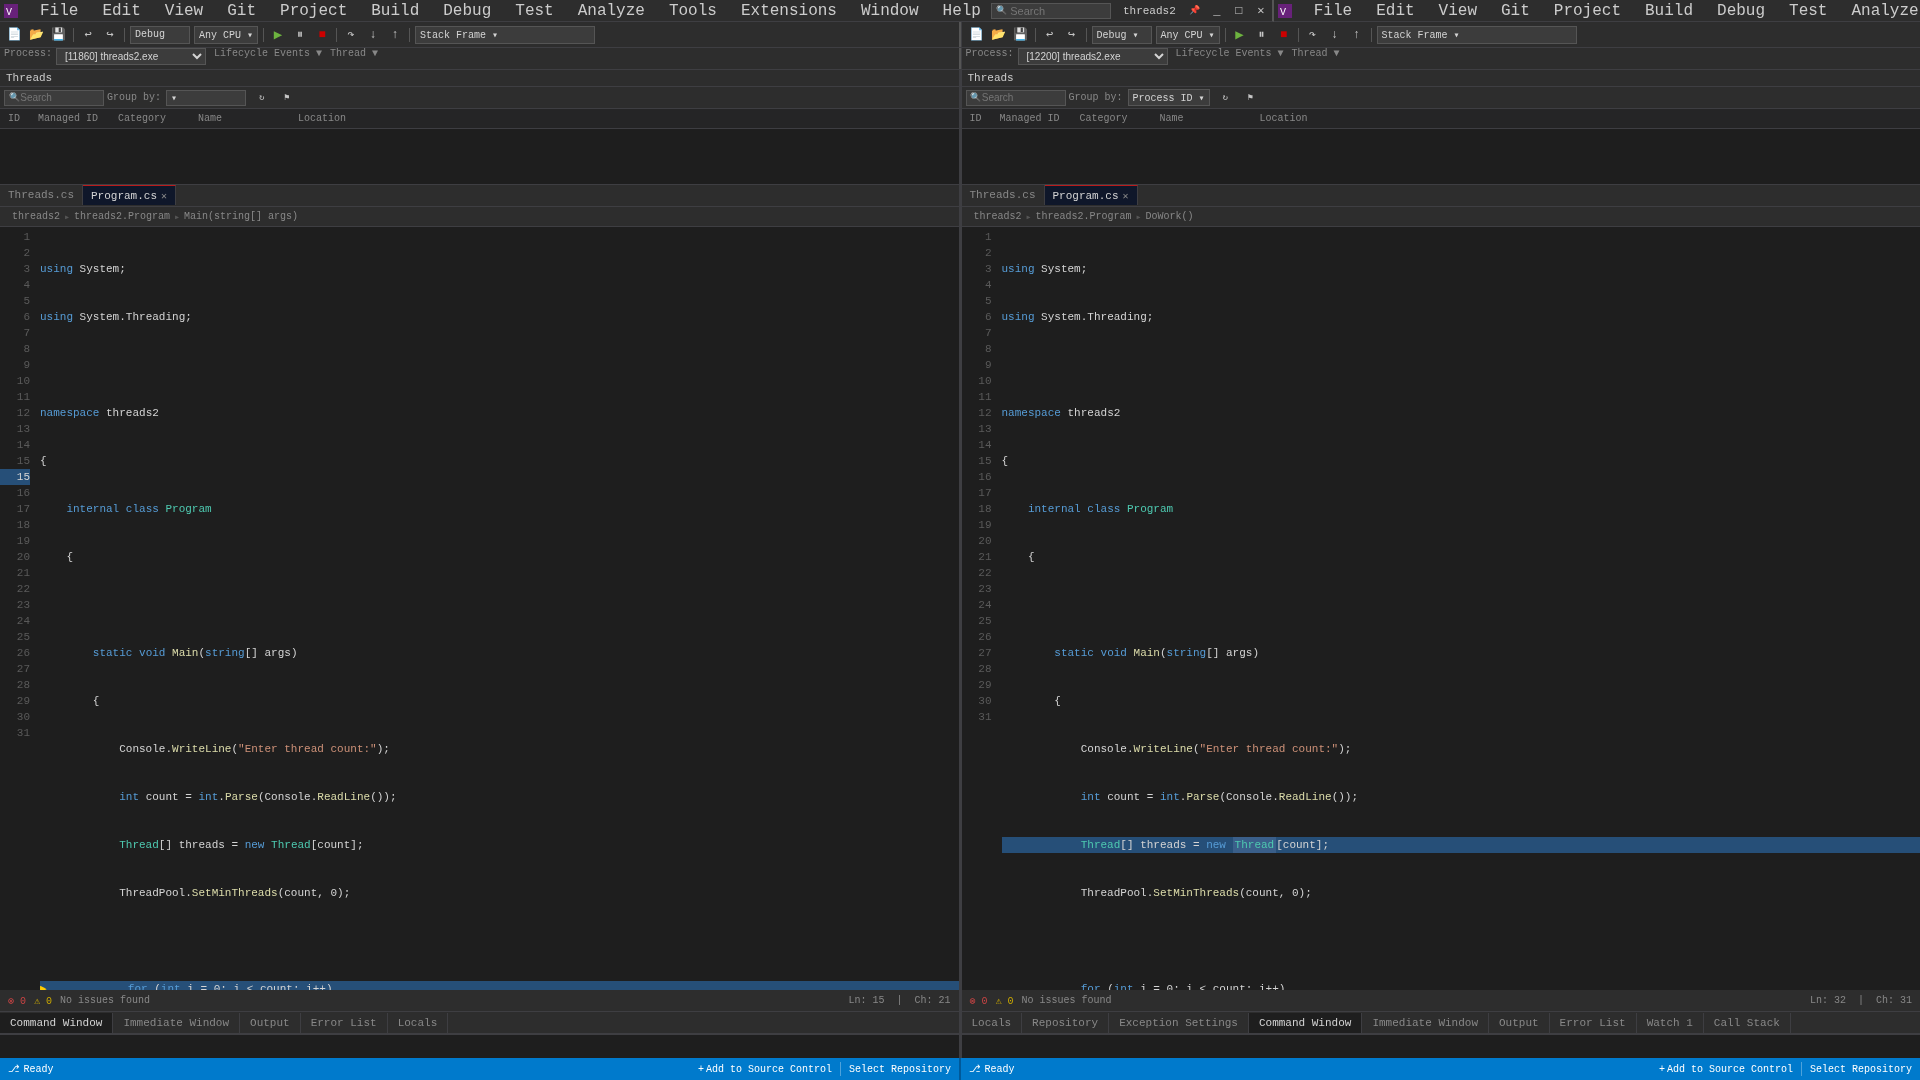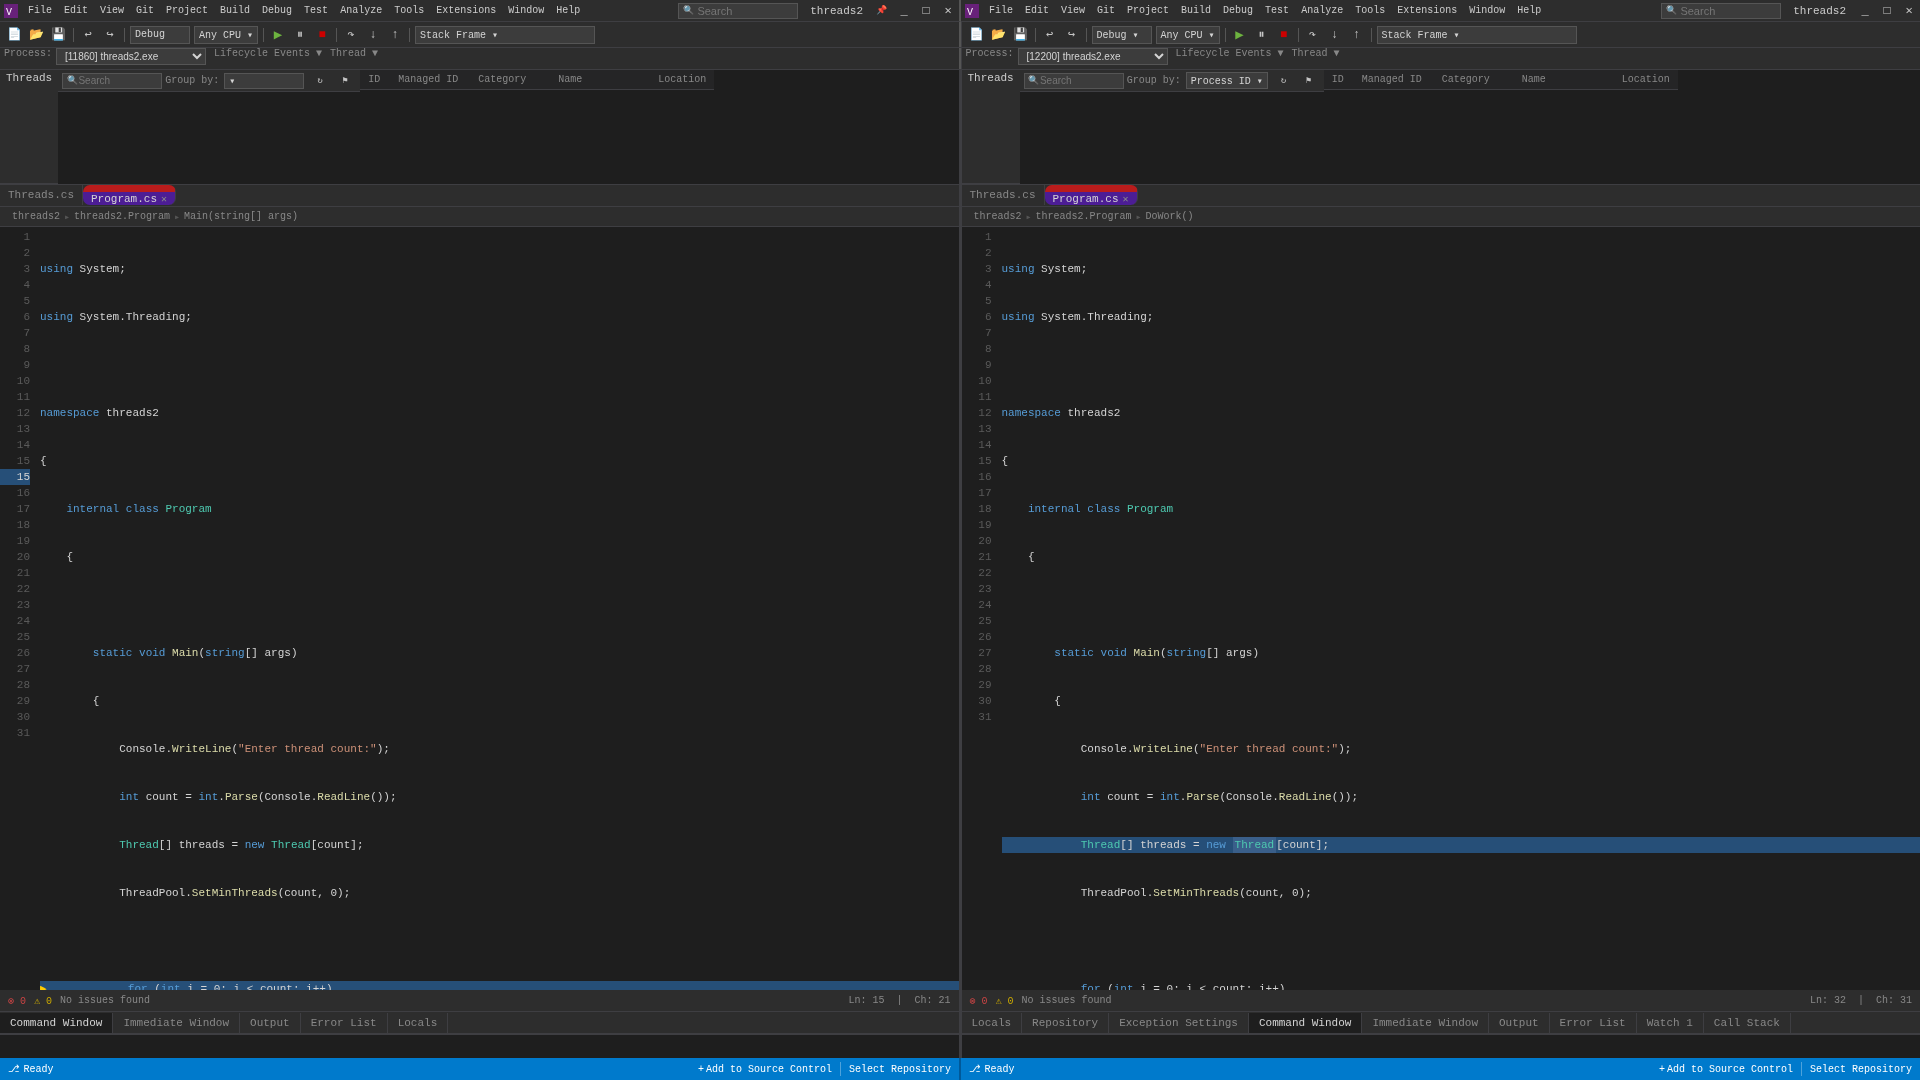--- a/index.html
+++ b/index.html
@@ -33,23 +33,24 @@
       justify-content: center;
       color: #c5c5c5;
       font-size: 10px;
     }
     .menu-item {
       padding: 0 6px;
       height: 100%;
       display: flex;
       align-items: center;
       color: #cccccc;
-      font-size: 10px;
+      font-size: 16px;
       cursor: pointer;
       white-space: nowrap;
+      margin-left: 12px;
     }
     .menu-separator {
       width: 1px;
       height: 14px;
       background: #555;
       margin: 0 3px;
     }
     .search-box {
       display: flex;
       align-items: center;
@@ -141,21 +142,21 @@
     .ide-pane:last-child {
       border-right: none;
     }
 
     
     .threads-panel {
       height: 115px;
       background: #1e1e1e;
       border-bottom: 1px solid #3e3e42;
       display: flex;
-      flex-direction: row;
+      flex-direction: column;
       flex-shrink: 0;
       justify-content: center;
     }
     .panel-title {
       padding: 2px 6px;
       font-size: 11px;
       color: #cccccc;
       background: #2d2d2d;
       border-bottom: 1px solid #3e3e42;
     }
@@ -229,24 +230,23 @@
       padding: 0 8px;
       height: 20px;
       font-size: 11px;
       color: #888;
       border-right: 1px solid #3e3e42;
       cursor: pointer;
       background: #2d2d2d;
       white-space: nowrap;
     }
     .tab.active {
-      background: #4c1d95;
+      background: #0f172a;
       color: #d4d4d4;
-      border-top: 7px solid #b91c1c;
-      border-radius: 7px;
+      border-top: 1px solid #b91c1c;
     }
     .tab-close {
       margin-left: 4px;
       font-size: 10px;
       cursor: pointer;
       color: #888;
     }
 
     
     .breadcrumb {

